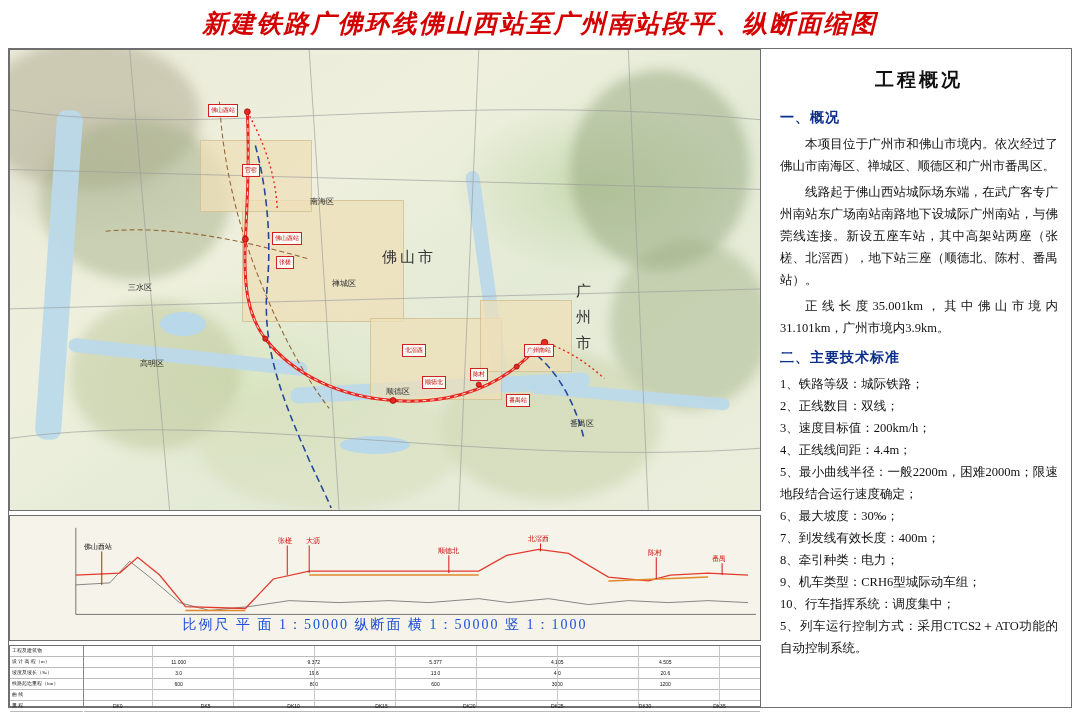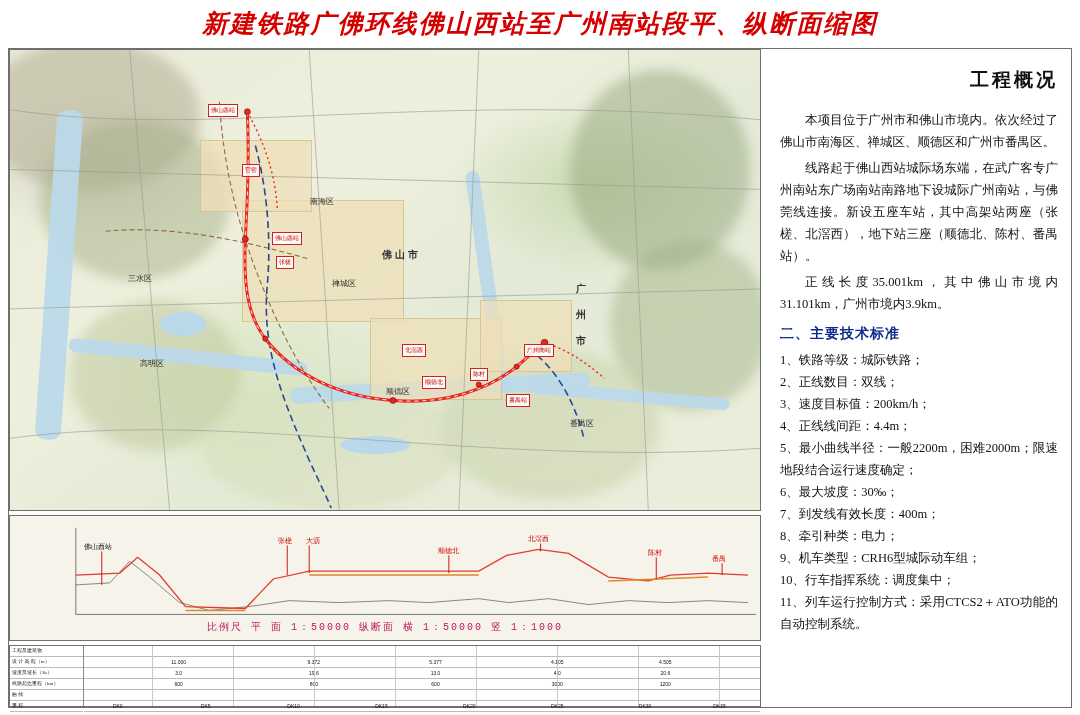--- a/index.html
+++ b/index.html
@@ -91,22 +91,22 @@
   }
   
   svg.maplines { position:absolute; left:0; top:0; width:100%; height:100%; }
   .map-label {
     position: absolute;
     font-family: "Liberation Serif", serif;
     color: #2b2b2b;
     white-space: nowrap;
   }
   .map-label.big {
-    font-size: 10px;
-    font-weight: bold;
+    font-size: 15px;
+    font-weight: normal;
     color: #333;
     letter-spacing: 3px;
   }
   .map-label.sm { font-size:8px; }
   .station-box {
     position:absolute;
     background: rgba(255,255,255,.85);
     border: 1px solid #c22;
     font-size: 6px;
     color: #b00;
@@ -123,23 +123,23 @@
     border: 1px solid #6f6f6f;
     box-sizing: border-box;
     background: #f6f3ea;
     overflow: hidden;
   }
   .scale-note {
     position: absolute;
     left: 50%;
     transform: translateX(-50%);
     bottom: 6px;
-    font-family: Liberation Mono, monospace;
-    font-size: 10px;
-    color: #be185d;
+    font-family: Liberation Serif, serif;
+    font-size: 14px;
+    color: #1d4ed8;
     letter-spacing: 2px;
     white-space: nowrap;
   }
   .prof-label {
     position:absolute;
     font-family:"Liberation Serif", serif;
     font-size:7px;
     white-space:nowrap;
   }
   .prof-label.red { color:#c00; }
@@ -199,21 +199,21 @@
     position: absolute;
     left: 766px; top: 49px;
     width: 306px;
     height: 658px;
     padding: 8px 14px 0 14px;
     box-sizing: border-box;
     font-family: "Liberation Serif", serif;
     color: #111;
   }
   .doc-title {
-    text-align: right;
+    text-align: center;
     font-size: 19px;
     font-weight: bold;
     letter-spacing: 3px;
     margin: 10px 0 16px 0;
   }
   .sec-head {
     font-size: 14px;
     font-weight: bold;
     color: #0b2f8a;
     letter-spacing: 1px;
@@ -316,21 +316,21 @@
       </svg>
 
       <div class="map-label big" style="left:372px; top:198px;">佛山市</div>
       <div class="map-label big" style="left:566px; top:232px;">广</div>
       <div class="map-label big" style="left:566px; top:258px;">州</div>
       <div class="map-label big" style="left:566px; top:284px;">市</div>
       <div class="map-label sm" style="left:300px; top:146px;">南海区</div>
       <div class="map-label sm" style="left:322px; top:228px;">禅城区</div>
       <div class="map-label sm" style="left:376px; top:336px;">顺德区</div>
       <div class="map-label sm" style="left:560px; top:368px;">番禺区</div>
-      <div class="map-label sm" style="left:118px; top:223px;">三水区</div>
+      <div class="map-label sm" style="left:118px; top:232px;">三水区</div>
       <div class="map-label sm" style="left:130px; top:308px;">高明区</div>
 
       <div class="station-box" style="left:198px; top:54px;">佛山西站</div>
       <div class="station-box" style="left:262px; top:182px;">佛山西站</div>
       <div class="station-box" style="left:266px; top:206px;">张槎</div>
       <div class="station-box" style="left:392px; top:294px;">北滘西</div>
       <div class="station-box" style="left:412px; top:326px;">顺德北</div>
       <div class="station-box" style="left:460px; top:318px;">陈村</div>
       <div class="station-box" style="left:496px; top:344px;">番禺站</div>
       <div class="station-box" style="left:514px; top:294px;">广州南站</div>
@@ -431,31 +431,32 @@
         <div class="tick" style="left:70%"></div>
         <div class="tick" style="left:82%"></div>
         <div class="tick" style="left:94%"></div>
       </div>
     </div>
   </div>
 
   <div class="right-col">
     <div class="doc-title">工程概况</div>
 
+    <div class="sec-head">一、概况</div>
     <p class="para">本项目位于广州市和佛山市境内。依次经过了佛山市南海区、禅城区、顺德区和广州市番禺区。</p>
     <p class="para">线路起于佛山西站城际场东端，在武广客专广州南站东广场南站南路地下设城际广州南站，与佛莞线连接。新设五座车站，其中高架站两座（张槎、北滘西），地下站三座（顺德北、陈村、番禺站）。</p>
     <p class="para">正线长度35.001km，其中佛山市境内31.101km，广州市境内3.9km。</p>
 
     <div class="sec-head">二、主要技术标准</div>
     <p class="item">1、铁路等级：城际铁路；</p>
     <p class="item">2、正线数目：双线；</p>
     <p class="item">3、速度目标值：200km/h；</p>
     <p class="item">4、正线线间距：4.4m；</p>
     <p class="item">5、最小曲线半径：一般2200m，困难2000m；限速地段结合运行速度确定；</p>
     <p class="item">6、最大坡度：30‰；</p>
     <p class="item">7、到发线有效长度：400m；</p>
     <p class="item">8、牵引种类：电力；</p>
     <p class="item">9、机车类型：CRH6型城际动车组；</p>
     <p class="item">10、行车指挥系统：调度集中；</p>
-    <p class="item">11、列车运行控制方式：采用CTCS2＋ATO功能的自动控制系统。</p>
+    <p class="item">5、列车运行控制方式：采用CTCS2＋ATO功能的自动控制系统。</p>
   </div>
 
 </div>
 
 </body></html>

